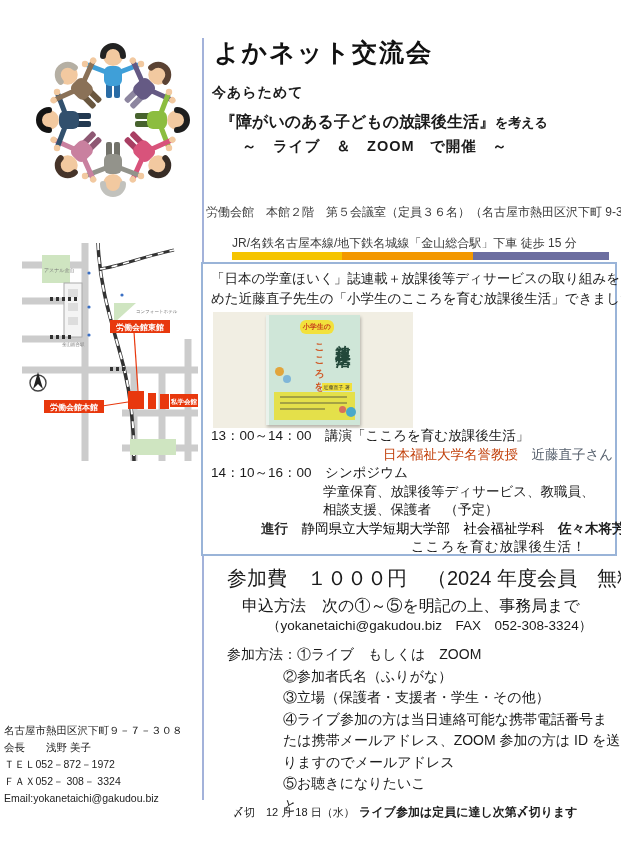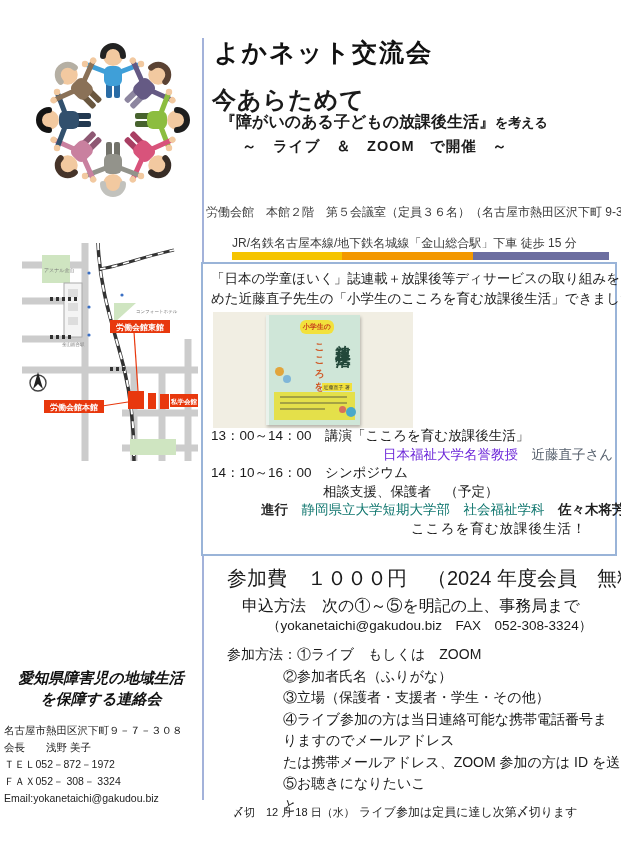--- a/index.html
+++ b/index.html
@@ -5,21 +5,21 @@
   * { margin:0; padding:0; box-sizing:border-box; }
   html,body { background:#fff; }
   .page {
     position:relative; width:621px; height:842px; background:#ffffff;
     font-family:"Liberation Sans", sans-serif; color:#1a1a1a; overflow:hidden;
   }
   .divider { position:absolute; left:202px; top:38px; width:2px; height:762px; background:#a3b2da; }
 
   
   .title { position:absolute; left:214px; top:36px; font-size:25px; font-weight:bold; letter-spacing:2px; color:#111; }
-  .lead { position:absolute; left:212px; top:84px; font-size:24px; font-weight:bold; letter-spacing:1px; }
+  .lead { position:absolute; left:212px; top:84px; font-size:14px; font-weight:bold; letter-spacing:1px; }
   .theme { position:absolute; left:220px; top:112px; font-size:16px; font-weight:bold; white-space:nowrap; }
   .theme .tail { font-size:13px; }
   .format-line { position:absolute; left:242px; top:137px; font-size:14.5px; font-weight:bold; letter-spacing:1px; }
 
   
   .date-line { position:absolute; left:227px; top:160px; white-space:nowrap; }
   .d-num { font-size:26px; }
   .d-unit { font-size:13px; padding:0 2px; }
   .d-rest { font-size:19px; }
   .venue-line { position:absolute; left:206px; top:204px; font-size:12px; color:#3b3b3b; white-space:nowrap; }
@@ -38,38 +38,38 @@
   .book-title-1 { position:absolute; right:8px; top:18px; writing-mode:vertical-rl; font-size:15px; font-weight:bold; color:#23483a; letter-spacing:2px; }
   .book-title-2 { position:absolute; right:34px; top:22px; writing-mode:vertical-rl; font-size:10px; font-weight:bold; color:#d05a28; letter-spacing:1px; }
   .book-author { position:absolute; right:8px; bottom:34px; font-size:5px; color:#333; background:#f2e13c; padding:1px 2px; }
   .book-band { position:absolute; left:5px; right:5px; bottom:5px; height:28px; background:#e4e04a; }
   .band-line { height:2px; background:#707040; opacity:.55; margin:4px 8px 0 6px; }
   .band-line.short { margin-right:30px; }
   .doodle { position:absolute; border-radius:50%; }
 
   .schedule { position:absolute; left:8px; top:163px; width:402px; font-size:13.5px; line-height:18.5px; white-space:nowrap; }
   .sch-credit { padding-left:172px; }
-  .sch-credit .affil { color:#6d28d9; }
+  .sch-credit .affil { color:#c2410c; }
   .sch-credit .name { color:#545e6b; }
   .sch-members { padding-left:112px; }
   .sch-mc { padding-left:50px; }
   .sch-mc .mc-label { font-weight:bold; color:#2b2b2b; }
-  .sch-mc .mc-affil { color:#0f766e; }
+  .sch-mc .mc-affil { color:#000000; }
   .sch-mc .mc-name { font-weight:bold; color:#1f1f1f; }
   .sch-closing { padding-left:200px; letter-spacing:1px; }
 
   
   .fee-line { position:absolute; left:227px; top:565px; font-size:20px; white-space:nowrap; }
   .apply-line1 { position:absolute; left:242px; top:596px; font-size:16px; white-space:nowrap;text-align:right; }
   .apply-line2 { position:absolute; left:267px; top:617px; font-size:13.5px; white-space:nowrap; }
   .method { position:absolute; left:227px; top:644px; font-size:14px; line-height:21.5px; white-space:nowrap; }
   .method .cont { padding-left:56px; }
   .deadline { position:absolute; left:233px; top:802px; white-space:nowrap; }
   .deadline .dl-label { font-size:11px; }
-  .deadline .dl-note { font-size:12px; font-weight:normal; }
+  .deadline .dl-note { font-size:12px; font-weight:bold; }
 
   
   .people-wrap { position:absolute; left:25px; top:22px; width:176px; height:200px; }
   .map-wrap { position:absolute; left:22px; top:243px; width:176px; height:218px; }
   .org-name { position:absolute; left:4px; top:668px; width:194px; text-align:center;
               font-family:"Liberation Serif", serif; font-style:italic; font-weight:bold;
               font-size:15px; line-height:21px; color:#111; }
   .org-details { position:absolute; left:4px; top:722px; width:194px; text-align:left;
                  font-size:10.5px; line-height:17px; color:#222; }
 </style>
@@ -209,37 +209,38 @@
           <div class="band-line short"></div>
         </div>
         <div class="doodle" style="right:4px;bottom:8px;width:10px;height:10px;background:#4aa9c9"></div>
         <div class="doodle" style="right:14px;bottom:12px;width:7px;height:7px;background:#d8705a"></div>
       </div>
     </div>
     <div class="schedule">
       <div><span>13：00～14：00</span>　<span>講演「こころを育む放課後生活」</span></div>
       <div class="sch-credit"><span class="affil">日本福祉大学名誉教授</span>　<span class="name">近藤直子さん</span></div>
       <div><span>14：10～16：00</span>　<span>シンポジウム</span></div>
+      <div class="sch-members">学童保育、放課後等ディサービス、教職員、</div>
       <div class="sch-members">相談支援、保護者　（予定）</div>
       <div class="sch-mc"><span class="mc-label">進行</span>　<span class="mc-affil">静岡県立大学短期大学部　社会福祉学科</span>　<span class="mc-name">佐々木将芳さん</span></div>
       <div class="sch-closing">こころを育む放課後生活！</div>
     </div>
   </div>
 
   <div class="fee-line">参加費　１０００円　（2024 年度会員　無料）</div>
   <div class="apply-line1">申込方法　次の①～⑤を明記の上、事務局まで</div>
   <div class="apply-line2">（yokanetaichi@gakudou.biz　FAX　052-308-3324）</div>
 
   <div class="method">
     <div>参加方法：①ライブ　もしくは　ZOOM</div>
     <div class="cont">②参加者氏名（ふりがな）</div>
     <div class="cont">③立場（保護者・支援者・学生・その他）</div>
     <div class="cont">④ライブ参加の方は当日連絡可能な携帯電話番号ま</div>
+    <div class="cont">たは携帯メールアドレス、ZOOM 参加の方は ID を送</div>
     <div class="cont">りますのでメールアドレス</div>
-    <div class="cont">たは携帯メールアドレス、ZOOM 参加の方は ID を送</div>
     <div class="cont">⑤お聴きになりたいこ</div>
     <div class="cont">と</div>
   </div>
 
   <div class="deadline">
     <span class="dl-label">〆切　12 月 18 日（水）</span>
     <span class="dl-note">ライブ参加は定員に達し次第〆切ります</span>
   </div>
 
   <div class="map-wrap">
@@ -313,24 +314,20 @@
         <text x="162" y="161" font-size="6.5" fill="#ffffff" text-anchor="middle" font-weight="bold">私学会館</text>
       </g>
 
       <g>
         <circle cx="16" cy="140" r="8" fill="#ffffff" stroke="#444444" stroke-width="1.4"></circle>
         <polygon points="16,129 11,146 16,141 21,146" fill="#222222"></polygon>
       </g>
     </svg>
   </div>
 
-  <div class="org-name">
-    <div>愛知県障害児の地域生活</div>
-    <div>を保障する連絡会</div>
-  </div>
   <div class="org-details">
     <div>名古屋市熱田区沢下町９－７－３０８</div>
     <div>会長　　浅野 美子</div>
     <div>ＴＥＬ052－872－1972</div>
     <div>ＦＡＸ052－ 308－ 3324</div>
     <div>Email:yokanetaichi@gakudou.biz</div>
   </div>
 
 </div>
 

